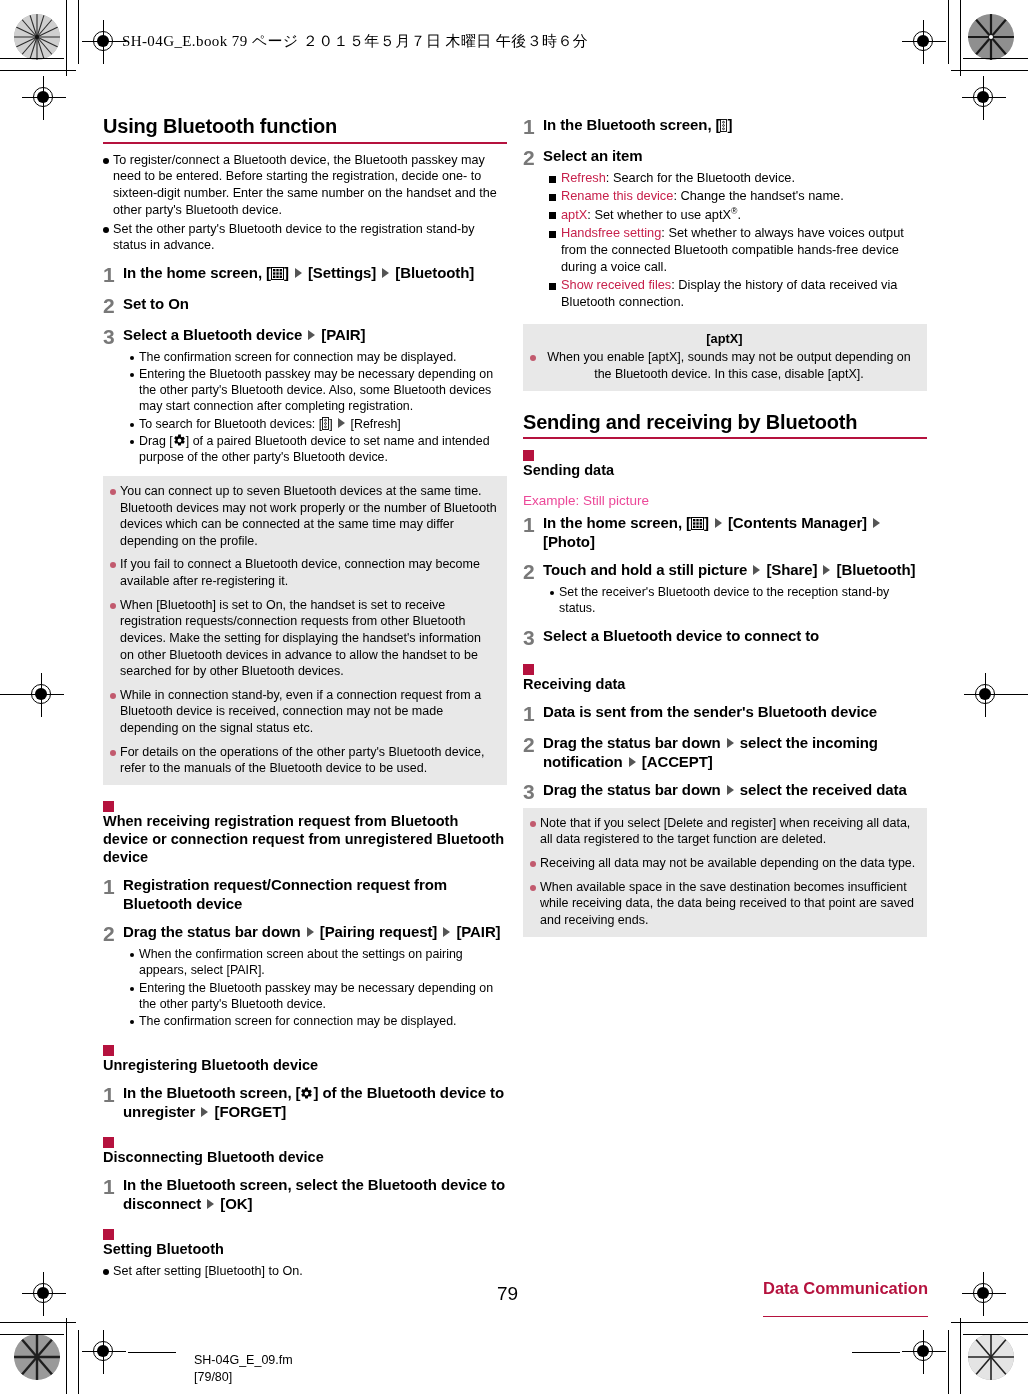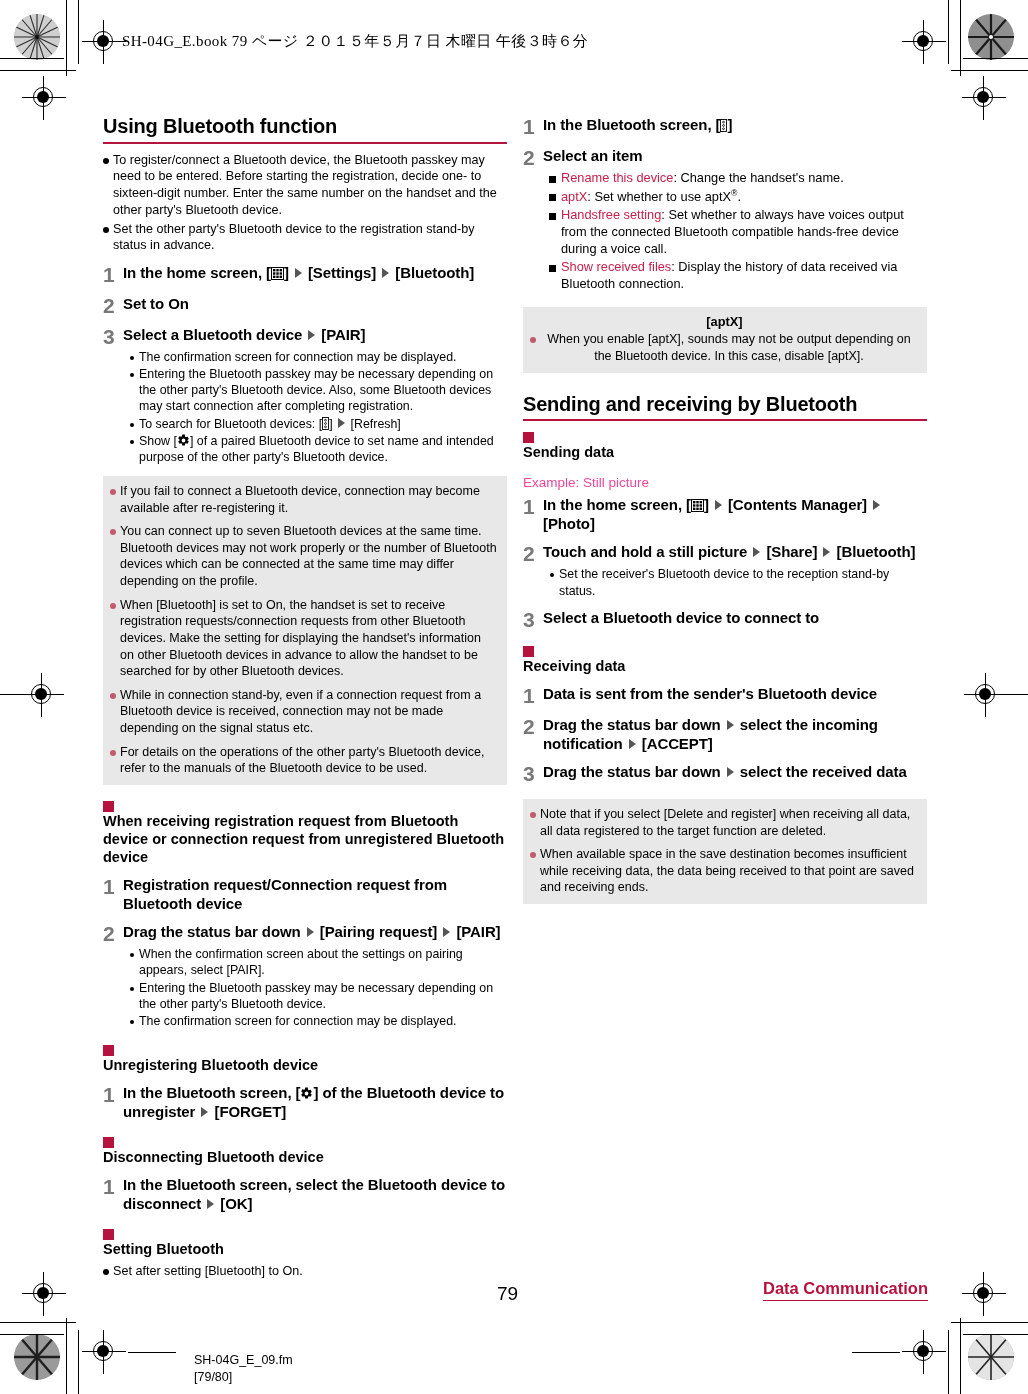--- a/index.html
+++ b/index.html
@@ -256,21 +256,21 @@
     color: #000;
   }
   .chapter-tag {
     position: absolute;
     right: 100px;
     top: 1268px;
     font-size: 16.5px;
     font-weight: bold;
     color: #b5123e;
     border-bottom: 1.6px solid #b5123e;
-    padding-bottom: 2px;
+    padding-bottom: 18px;
   }
   .filename {
     position: absolute;
     left: 194px;
     top: 1341px;
     font-size: 12.5px;
     line-height: 1.35;
     color: #000;
   }
 </style>
@@ -504,34 +504,34 @@
                   <circle cx="3.5" cy="3.2" r="0.9"></circle>
                   <circle cx="3.5" cy="6.5" r="0.9"></circle>
                   <circle cx="3.5" cy="9.8" r="0.9"></circle>
                 </g>
               </svg></span><span>] </span><span class="arrow"><svg width="9" height="12" viewBox="0 0 9 12">
                 <polygon points="1,1 8,6 1,11" fill="#555"></polygon>
               </svg></span><span> [Refresh]</span></span>
       </div>
       <div class="dbul">
         <span class="bdot"></span>
-        <span><span>Show [</span><span class="icon-gear"><svg width="13" height="13" viewBox="0 0 24 24">
+        <span><span>Drag [</span><span class="icon-gear"><svg width="13" height="13" viewBox="0 0 24 24">
                 <path fill="#000" d="M19.43 12.98c.04-.32.07-.64.07-.98s-.03-.66-.07-.98l2.11-1.65c.19-.15.24-.42.12-.64l-2-3.46c-.12-.22-.39-.3-.61-.22l-2.49 1c-.52-.4-1.08-.73-1.69-.98l-.38-2.65A.488.488 0 0014 1h-4c-.25 0-.46.18-.49.42l-.38 2.65c-.61.25-1.17.59-1.69.98l-2.49-1c-.23-.09-.49 0-.61.22l-2 3.46c-.13.22-.07.49.12.64l2.11 1.65c-.04.32-.07.65-.07.98s.3.66.07.98l-2.11 1.65c-.19.15-.24.42-.12.64l2 3.46c.12.22.39.3.61.22l2.49-1c.52.4 1.08.73 1.69.98l.38 2.65c.3.24.24.42.49.42h4c.25 0 .46-.18.49-.42l.38-2.65c.61-.25 1.17-.59 1.69-.98l2.49 1c.23.09.49 0 .61-.22l2-3.46c.12-.22.07-.49-.12-.64l-2.11-1.65zM12 15.5A3.5 3.5 0 1112 8.5a3.5 3.5 0 010 7z"></path>
               </svg></span><span>] of a paired Bluetooth device to set name and intended purpose of the other party's Bluetooth device.</span></span>
       </div>
     </div>
 
     <div class="notebox">
       <div class="nb">
         <span class="bdot"></span>
+        <span>You can connect up to seven Bluetooth devices at the same time. Bluetooth devices may not work properly or the number of Bluetooth devices which can be connected at the same time may differ depending on the profile.</span>
+      </div>
+      <div class="nb">
+        <span class="bdot"></span>
         <span>If you fail to connect a Bluetooth device, connection may become available after re-registering it.</span>
-      </div>
-      <div class="nb">
-        <span class="bdot"></span>
-        <span>You can connect up to seven Bluetooth devices at the same time. Bluetooth devices may not work properly or the number of Bluetooth devices which can be connected at the same time may differ depending on the profile.</span>
       </div>
       <div class="nb">
         <span class="bdot"></span>
         <span>When [Bluetooth] is set to On, the handset is set to receive registration requests/connection requests from other Bluetooth devices. Make the setting for displaying the handset's information on other Bluetooth devices in advance to allow the handset to be searched for by other Bluetooth devices.</span>
       </div>
       <div class="nb">
         <span class="bdot"></span>
         <span>While in connection stand-by, even if a connection request from a Bluetooth device is received, connection may not be made depending on the signal status etc.</span>
       </div>
       <div class="nb">
@@ -622,20 +622,24 @@
               </g>
             </svg></span><span>]</span></span>
     </div>
 
     <div class="step">
       <span class="num">2</span>
       <span class="stext">Select an item</span>
     </div>
 
     <div class="slist">
+      <div class="sbul">
+        <span class="bsq"></span>
+        <span><span class="itemname">Refresh</span><span>: Search for the Bluetooth device.</span></span>
+      </div>
       <div class="sbul">
         <span class="bsq"></span>
         <span><span class="itemname">Rename this device</span><span>: Change the handset's name.</span></span>
       </div>
       <div class="sbul">
         <span class="bsq"></span>
         <span><span class="itemname">aptX</span><span>: Set whether to use aptX</span><sup class="reg">®</sup><span>.</span></span>
       </div>
       <div class="sbul">
         <span class="bsq"></span>
@@ -725,24 +729,28 @@
             </svg></span><span> [ACCEPT]</span></span>
     </div>
 
     <div class="step">
       <span class="num">3</span>
       <span class="stext"><span>Drag the status bar down </span><span class="arrow"><svg width="9" height="12" viewBox="0 0 9 12">
               <polygon points="1,1 8,6 1,11" fill="#555"></polygon>
             </svg></span><span> select the received data</span></span>
     </div>
 
-    <div class="notebox" style="margin-top:15px;">
+    <div class="notebox" style="margin-top:6px;">
       <div class="nb">
         <span class="bdot"></span>
         <span>Note that if you select [Delete and register] when receiving all data, all data registered to the target function are deleted.</span>
+      </div>
+      <div class="nb">
+        <span class="bdot"></span>
+        <span>Receiving all data may not be available depending on the data type.</span>
       </div>
       <div class="nb">
         <span class="bdot"></span>
         <span>When available space in the save destination becomes insufficient while receiving data, the data being received to that point are saved and receiving ends.</span>
       </div>
     </div>
 
   </div>
 
   <div class="pagenum">79</div>

